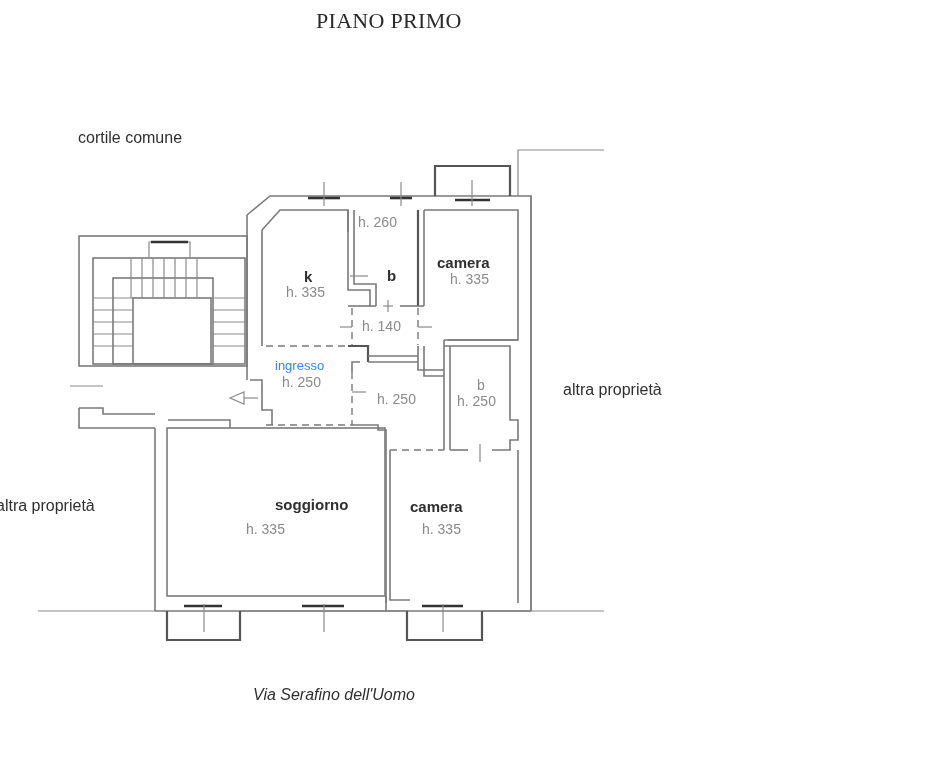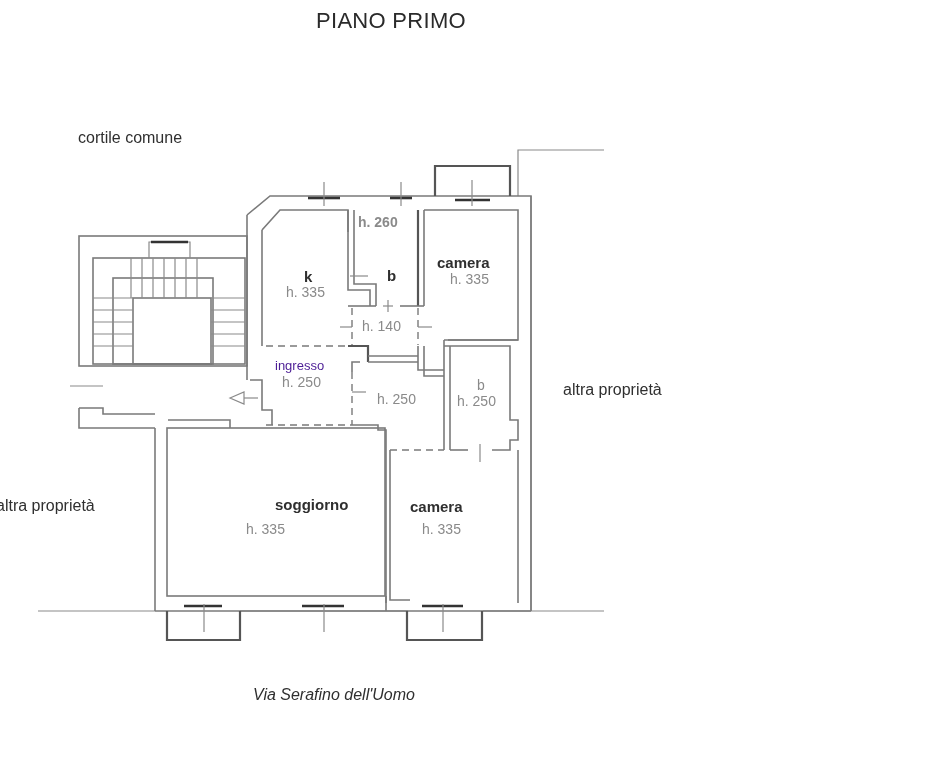--- a/index.html
+++ b/index.html
@@ -8,21 +8,21 @@
   .wall { fill:none; stroke:#7a7a7a; stroke-width:1.6; }
   .wall-d { fill:none; stroke:#555; stroke-width:2.2; }
   .thin { fill:none; stroke:#8a8a8a; stroke-width:1.2; }
   .dash { fill:none; stroke:#7a7a7a; stroke-width:1.4; stroke-dasharray:7 5; }
   .win { fill:none; stroke:#333; stroke-width:2.6; }
   .lbl { position:absolute; white-space:nowrap; color:#333; }
   .title { font-size:22px; color:#2a2a2a; letter-spacing:0.3px; }
   .ctx { font-size:16px; color:#2f2f2f; }
   .room { font-size:15px; font-weight:bold; color:#2f2f2f; }
   .h { font-size:14px; color:#8a8a8a; }
-  .h-s { font-size:13px; color:#4c1d95; }
+  .h-s { font-size:13px; color:#3b82f6; }
 </style>
 </head>
 <body>
 
 <svg id="plan" viewBox="0 0 944 768" xmlns="http://www.w3.org/2000/svg">
 
   <g>
     <line class="thin" x1="38" y1="611" x2="155" y2="611"></line>
     <line class="thin" x1="240" y1="611" x2="408" y2="611"></line>
     <line class="thin" x1="483" y1="611" x2="604" y2="611"></line>
@@ -141,30 +141,30 @@
     <line class="thin" x1="204" y1="604" x2="204" y2="632"></line>
     <line class="win" x1="302" y1="606" x2="344" y2="606"></line>
     <line class="thin" x1="324" y1="604" x2="324" y2="632"></line>
 
     <polyline class="wall-d" points="407,611 407,640 482,640 482,611"></polyline>
     <line class="win" x1="422" y1="606" x2="463" y2="606"></line>
     <line class="thin" x1="443" y1="604" x2="443" y2="632"></line>
   </g>
 </svg>
 
-<div class="lbl title" style="left:316px; top:8px;">PIANO PRIMO</div>
+<div class="lbl title" style="left:316px; top:8px;font-family:Liberation Serif, serif;">PIANO PRIMO</div>
 <div class="lbl ctx" style="left:78px; top:129px;">cortile comune</div>
 <div class="lbl ctx" style="left:563px; top:381px;">altra proprietà</div>
 <div class="lbl ctx" style="left:-4px; top:497px;">altra proprietà</div>
 <div class="lbl ctx" style="left:253px; top:686px;font-style:italic;">Via Serafino dell'Uomo</div>
 
 <div class="lbl room" style="left:304px; top:268px;">k</div>
 <div class="lbl h" style="left:286px; top:284px;">h. 335</div>
 
-<div class="lbl h" style="left:358px; top:214px;font-weight:bold;">h. 260</div>
+<div class="lbl h" style="left:358px; top:214px;">h. 260</div>
 
 <div class="lbl room" style="left:387px; top:267px;">b</div>
 
 <div class="lbl room" style="left:437px; top:254px;">camera</div>
 <div class="lbl h" style="left:450px; top:271px;">h. 335</div>
 
 <div class="lbl h" style="left:362px; top:318px;">h. 140</div>
 
 <div class="lbl h-s" style="left:275px; top:358px;">ingresso</div>
 <div class="lbl h" style="left:282px; top:374px;">h. 250</div>

